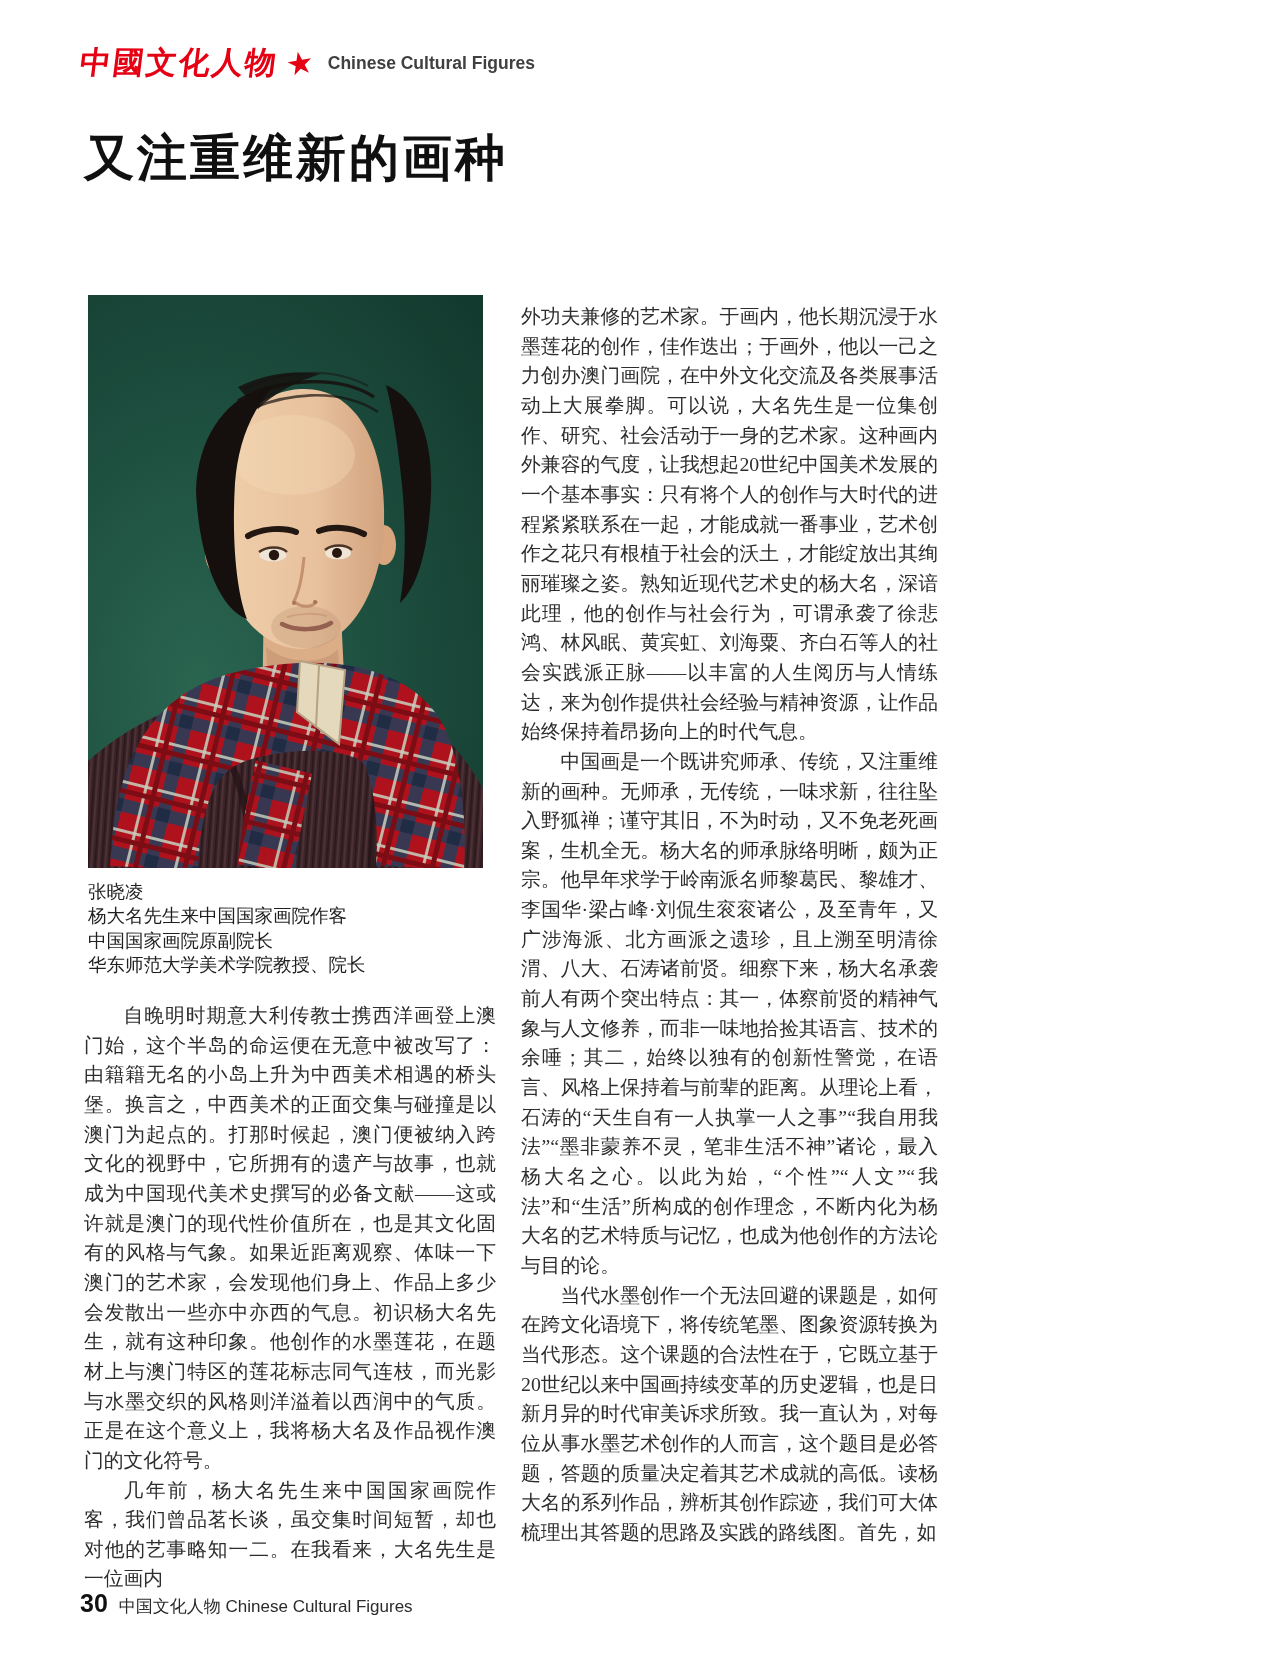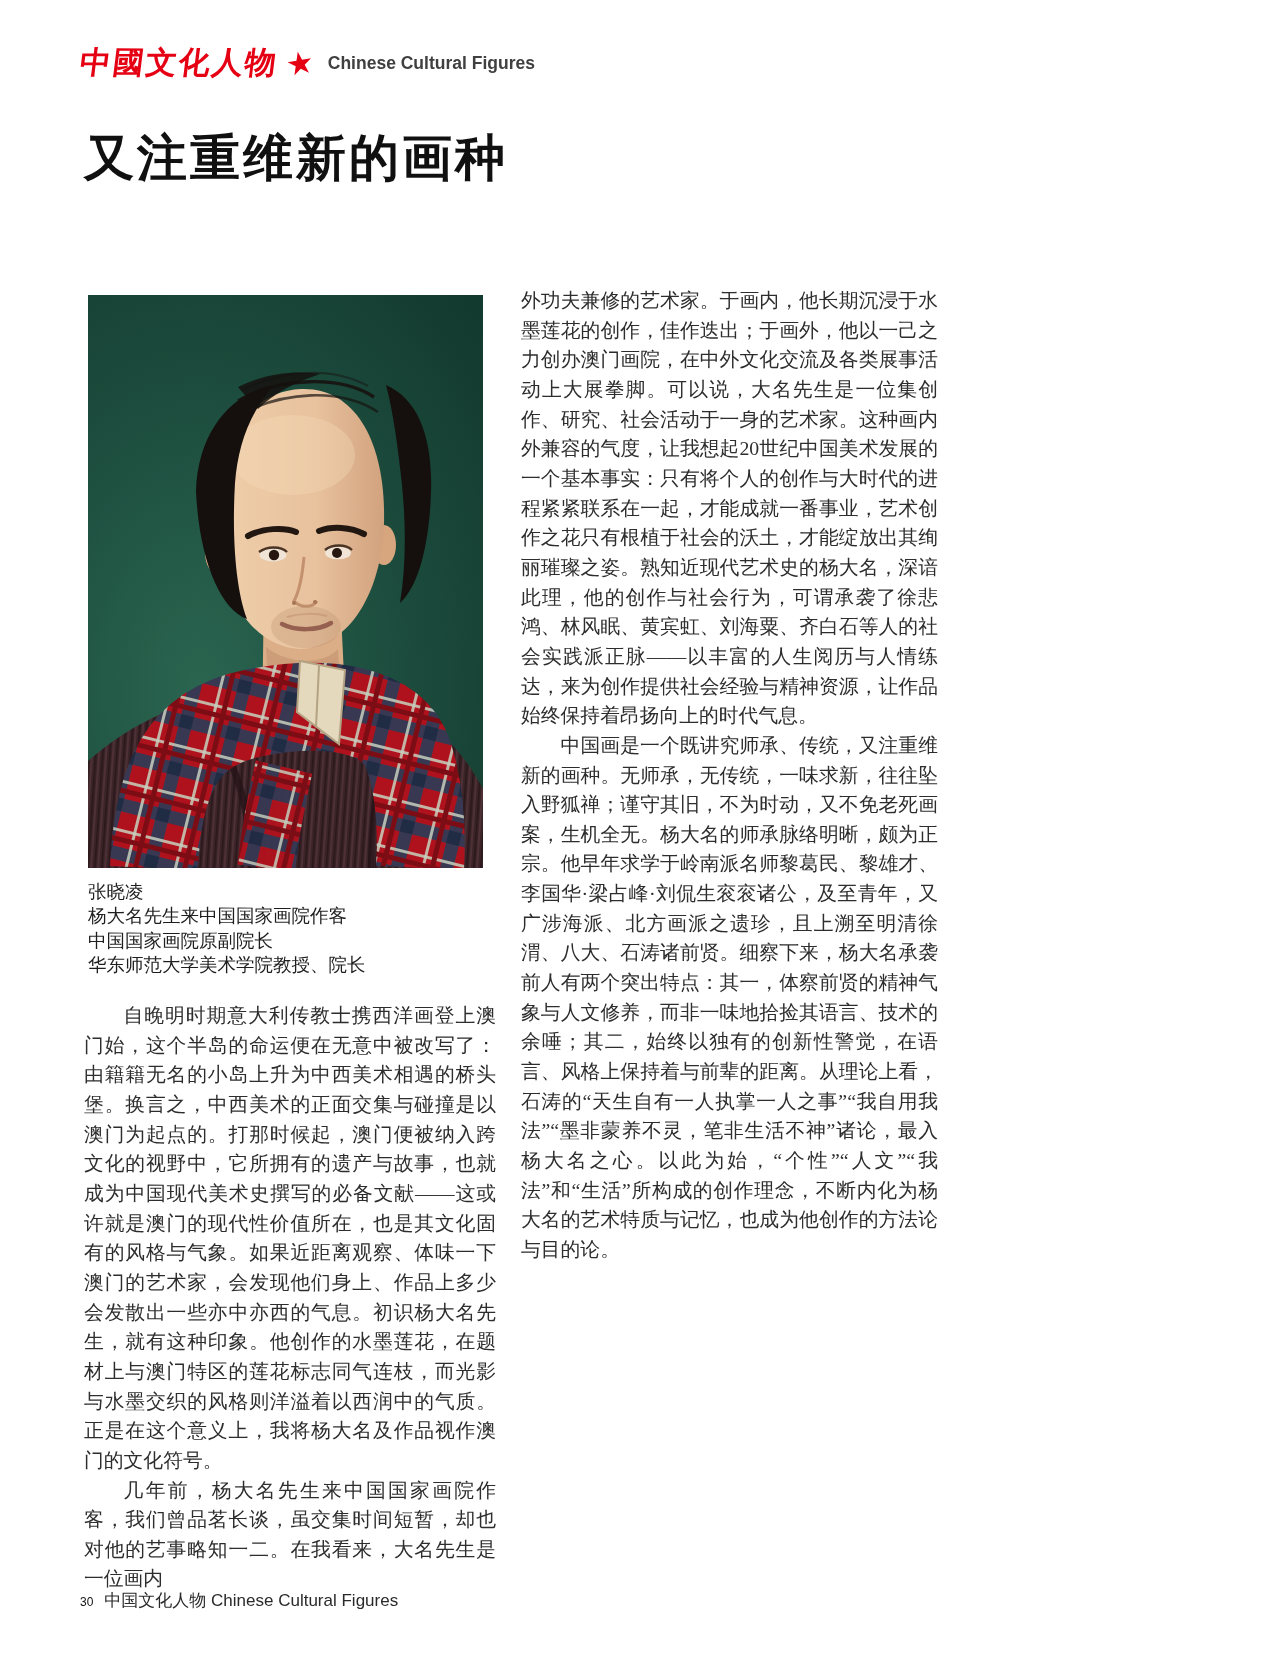--- a/index.html
+++ b/index.html
@@ -22,25 +22,25 @@
   figure.portrait svg{display:block;width:100%;height:100%;}
   
   .caption{position:absolute;left:88px;top:882px;font-size:18.5px;line-height:24.3px;color:#1e1e1e;
            font-family:Liberation Mono, monospace;}
   
   .bodycol{position:absolute;font-size:19.8px;line-height:29.66px;color:#2d2d2d;
            text-align:justify;}
   #left-col{left:84px;top:1001px;width:412px;}
   #right-col{left:521px;top:286px;width:417px;}
   .bodycol p{margin:0;text-indent:2em;}
-  .bodycol p.noindent{text-indent:0;}
+  .bodycol p.noindent{text-indent:0;margin-top:16px;}
   
   .mag-footer{position:absolute;left:80px;top:1589px;display:flex;align-items:baseline;
            font-family:"Liberation Sans","DejaVu Sans",sans-serif;color:#222;}
-  .page-num{font-size:12px;font-weight:400;margin-right:11px;color:#111;}
+  .page-num{font-size:25px;font-weight:700;margin-right:11px;color:#111;}
   .footer-text{font-size:17px;color:#2a2a2a;}
 </style>
 </head>
 <body>
 
 <div class="page">
 
   <header class="mag-header">
     <span class="logo-cn">中國文化人物</span>
     <span class="logo-star">★</span>
@@ -134,20 +134,21 @@
       <div>华东师范大学美术学院教授、院长</div>
     </div>
 
   <div class="bodycol" id="left-col">
       <p>自晚明时期意大利传教士携西洋画登上澳门始，这个半岛的命运便在无意中被改写了：由籍籍无名的小岛上升为中西美术相遇的桥头堡。换言之，中西美术的正面交集与碰撞是以澳门为起点的。打那时候起，澳门便被纳入跨文化的视野中，它所拥有的遗产与故事，也就成为中国现代美术史撰写的必备文献——这或许就是澳门的现代性价值所在，也是其文化固有的风格与气象。如果近距离观察、体味一下澳门的艺术家，会发现他们身上、作品上多少会发散出一些亦中亦西的气息。初识杨大名先生，就有这种印象。他创作的水墨莲花，在题材上与澳门特区的莲花标志同气连枝，而光影与水墨交织的风格则洋溢着以西润中的气质。正是在这个意义上，我将杨大名及作品视作澳门的文化符号。</p>
       <p>几年前，杨大名先生来中国国家画院作客，我们曾品茗长谈，虽交集时间短暂，却也对他的艺事略知一二。在我看来，大名先生是一位画内</p>
     </div>
   <div class="bodycol" id="right-col">
       <p class="noindent">外功夫兼修的艺术家。于画内，他长期沉浸于水墨莲花的创作，佳作迭出；于画外，他以一己之力创办澳门画院，在中外文化交流及各类展事活动上大展拳脚。可以说，大名先生是一位集创作、研究、社会活动于一身的艺术家。这种画内外兼容的气度，让我想起20世纪中国美术发展的一个基本事实：只有将个人的创作与大时代的进程紧紧联系在一起，才能成就一番事业，艺术创作之花只有根植于社会的沃土，才能绽放出其绚丽璀璨之姿。熟知近现代艺术史的杨大名，深谙此理，他的创作与社会行为，可谓承袭了徐悲鸿、林风眠、黄宾虹、刘海粟、齐白石等人的社会实践派正脉——以丰富的人生阅历与人情练达，来为创作提供社会经验与精神资源，让作品始终保持着昂扬向上的时代气息。</p>
       <p>中国画是一个既讲究师承、传统，又注重维新的画种。无师承，无传统，一味求新，往往坠入野狐禅；谨守其旧，不为时动，又不免老死画案，生机全无。杨大名的师承脉络明晰，颇为正宗。他早年求学于岭南派名师黎葛民、黎雄才、李国华·梁占峰·刘侃生衮衮诸公，及至青年，又广涉海派、北方画派之遗珍，且上溯至明清徐渭、八大、石涛诸前贤。细察下来，杨大名承袭前人有两个突出特点：其一，体察前贤的精神气象与人文修养，而非一味地拾捡其语言、技术的余唾；其二，始终以独有的创新性警觉，在语言、风格上保持着与前辈的距离。从理论上看，石涛的“天生自有一人执掌一人之事”“我自用我法”“墨非蒙养不灵，笔非生活不神”诸论，最入杨大名之心。以此为始，“个性”“人文”“我法”和“生活”所构成的创作理念，不断内化为杨大名的艺术特质与记忆，也成为他创作的方法论与目的论。</p>
+      <p>当代水墨创作一个无法回避的课题是，如何在跨文化语境下，将传统笔墨、图象资源转换为当代形态。这个课题的合法性在于，它既立基于20世纪以来中国画持续变革的历史逻辑，也是日新月异的时代审美诉求所致。我一直认为，对每位从事水墨艺术创作的人而言，这个题目是必答题，答题的质量决定着其艺术成就的高低。读杨大名的系列作品，辨析其创作踪迹，我们可大体梳理出其答题的思路及实践的路线图。首先，如</p>
     </div>
 
   <footer class="mag-footer">
     <span class="page-num">30</span>
     <span class="footer-text">中国文化人物 Chinese Cultural Figures</span>
   </footer>
 
 </div>
 
 </body></html>

